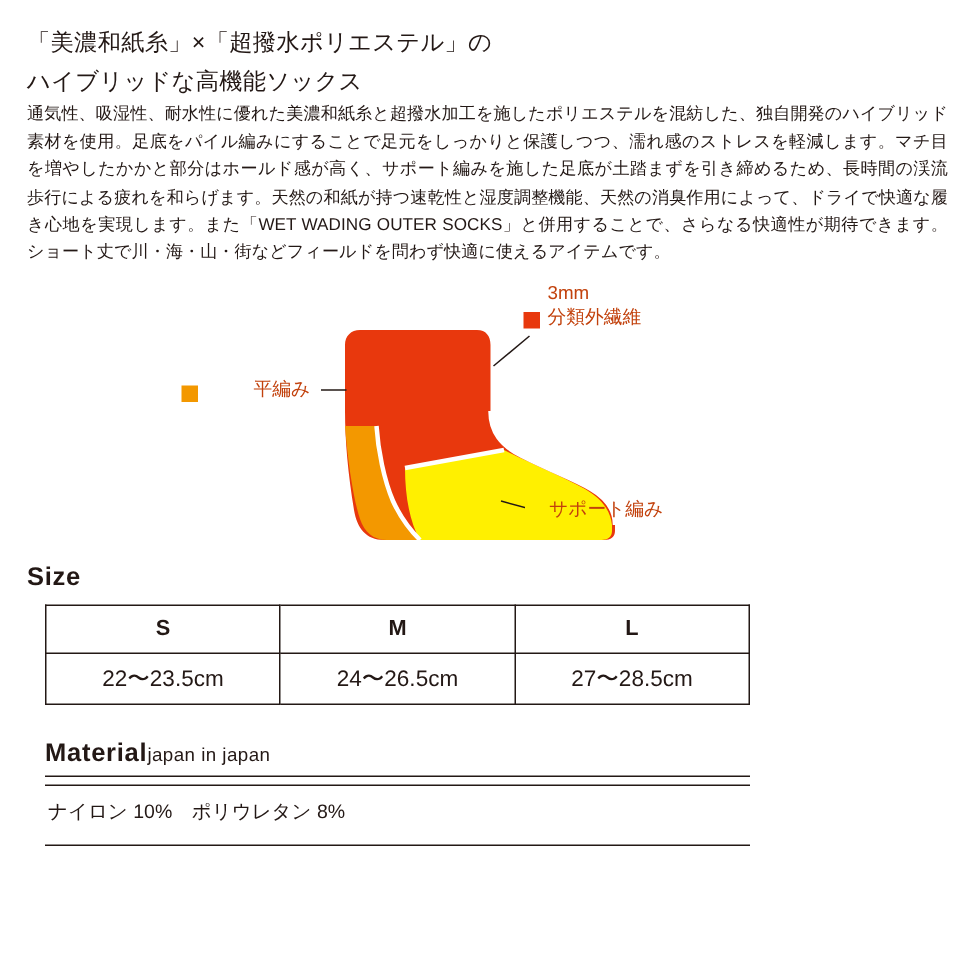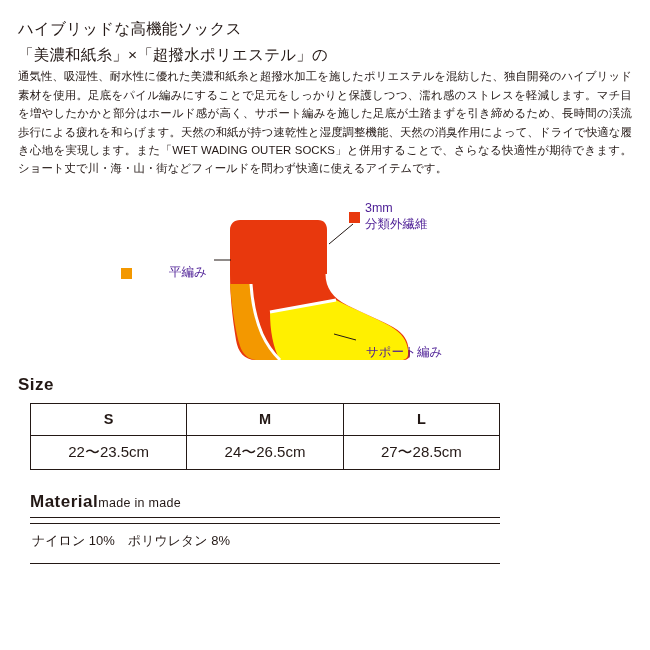--- a/index.html
+++ b/index.html
@@ -50,26 +50,25 @@
     margin-top: 10px;
   }
   .diagram svg {
     position: absolute;
     left: 0;
     top: 0;
   }
   .callout {
     position: absolute;
     display: flex;
-    align-items: center;
+    align-items: flex-end;
     font-size: 12.5px;
     line-height: 1.25;
     white-space: nowrap;
-    color: #4c1d95;
-    margin-top: 13px;
+    color: #c2410c;
   }
   .swatch {
     width: 11px;
     height: 11px;
     margin-right: 5px;
     margin-top: 2px;
     flex: 0 0 auto;
   }
   .callout-text span {
     display: block;
@@ -133,22 +132,22 @@
     padding: 9px 2px 9px 2px;
     color: #231815;
   }
 </style>
 </head>
 <body>
 
 <div class="page">
 
   <div class="title">
+    <span class="line">「美濃和紙糸」×「超撥水ポリエステル」の</span>
     <span class="line">ハイブリッドな高機能ソックス</span>
-    <span class="line">「美濃和紙糸」×「超撥水ポリエステル」の</span>
   </div>
 
   <div class="lead">
     <p>通気性、吸湿性、耐水性に優れた美濃和紙糸と超撥水加工を施したポリエステルを混紡した、独自開発のハイブリッド素材を使用。足底をパイル編みにすることで足元をしっかりと保護しつつ、濡れ感のストレスを軽減します。マチ目を増やしたかかと部分はホールド感が高く、サポート編みを施した足底が土踏まずを引き締めるため、長時間の渓流歩行による疲れを和らげます。天然の和紙が持つ速乾性と湿度調整機能、天然の消臭作用によって、ドライで快適な履き心地を実現します。また「WET WADING OUTER SOCKS」と併用することで、さらなる快適性が期待できます。ショート丈で川・海・山・街などフィールドを問わず快適に使えるアイテムです。</p>
   </div>
 
   <div class="diagram">
     <svg width="614" height="185" viewBox="0 0 614 185">
 
       <path d="M222 32
@@ -226,21 +225,21 @@
       <td>22〜23.5cm</td>
       <td>24〜26.5cm</td>
       <td>27〜28.5cm</td>
     </tr>
   </tbody>
     </table>
 
   <div class="material-block">
     <div class="material-head">
       <div class="section-title">Material</div>
-      <div class="made-in">made in made</div>
+      <div class="made-in">japan in japan</div>
     </div>
     <div class="rule"></div>
     <div class="rule"></div>
     <div class="material-row">ナイロン 10%　ポリウレタン 8%</div>
     <div class="rule"></div>
   </div>
 
 </div>
 
 </body></html>

